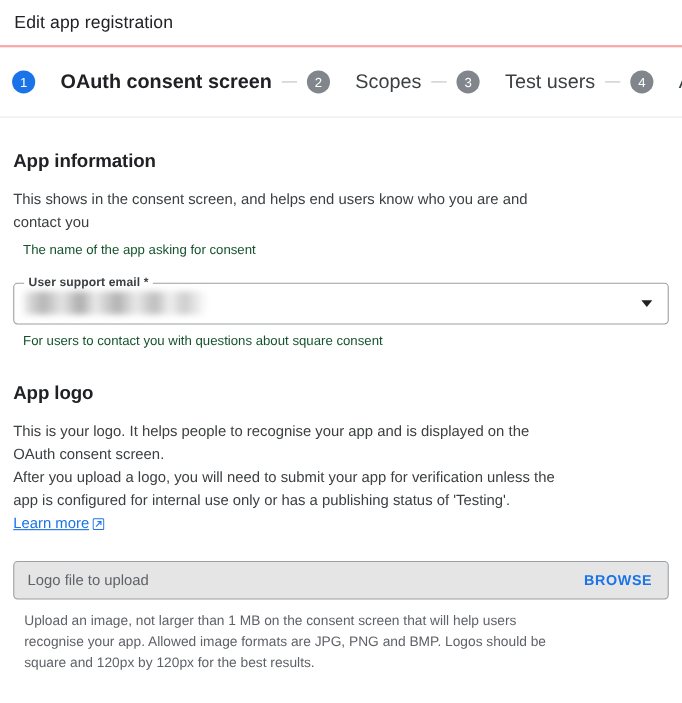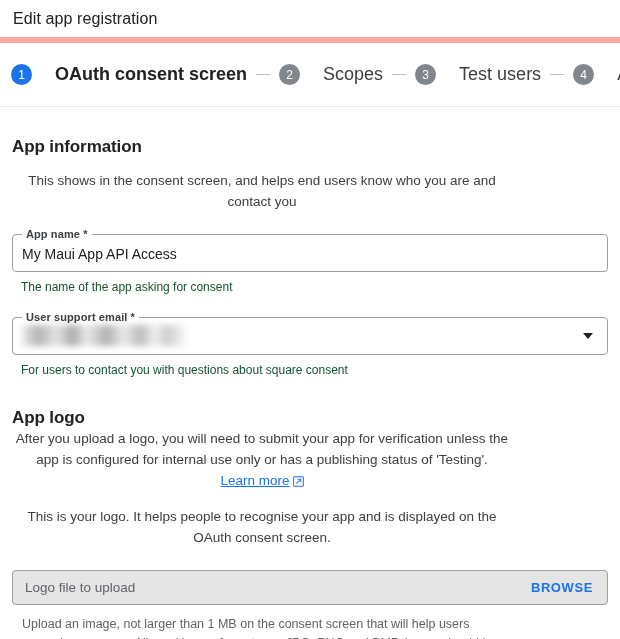--- a/index.html
+++ b/index.html
@@ -16,21 +16,21 @@
     color: #202124;
     -webkit-font-smoothing: antialiased;
   }
 
   
   .page-header {
     height: 43px;
     display: flex;
     align-items: center;
     padding-left: 13px;
-    border-bottom: 6px solid #fca5a5;
+    border-bottom: 2px solid #fca5a5;
   }
   .page-title {
     font-size: 16px;
     font-weight: 400;
     color: #202124;
     letter-spacing: 0.1px;
   }
 
   
   .stepper {
@@ -89,21 +89,20 @@
     color: #202124;
     margin: 30px 0 0 0;
     letter-spacing: -0.1px;
   }
   .section-desc {
     font-size: 13.5px;
     line-height: 21px;
     color: #3c4043;
     margin: 13px 0 0 0;
     max-width: 500px;
-    text-align: center;
   }
   .section-desc.tight { margin-top: 0; }
 
   .link {
     color: #1a73e8;
     text-decoration: underline;
     cursor: pointer;
     white-space: nowrap;
   }
   .ext-icon {
@@ -265,44 +264,38 @@
     <div class="step-label">Access</div>
   </div>
 
 </div>
 
 <div class="content">
 
   <h2 class="section-heading">App information</h2>
   <p class="section-desc">This shows in the consent screen, and helps end users know who you are and contact you</p>
 
-  <div class="field">
-    <div class="field-box">
-      <span class="field-notch">App name *</span>
-      <span class="field-value">My Maui App API Access</span>
-    </div>
-  </div>
   <div class="field-hint">The name of the app asking for consent</div>
 
   <div class="field">
     <div class="field-box">
       <span class="field-notch">User support email *</span>
       <span class="redacted"></span>
       <span class="dropdown-arrow"></span>
     </div>
   </div>
   <div class="field-hint">For users to contact you with questions about square consent</div>
 
   <h2 class="section-heading">App logo</h2>
+  <p class="section-desc">This is your logo. It helps people to recognise your app and is displayed on the OAuth consent screen.</p>
   <p class="section-desc tight"><span>After you upload a logo, you will need to submit your app for verification unless the app is configured for internal use only or has a publishing status of 'Testing'. </span><a class="link">Learn more</a><span class="ext-icon"><svg width="11" height="11" viewBox="0 0 12 12" aria-hidden="true">
           <rect x="0.7" y="0.7" width="10.6" height="10.6" rx="1" fill="none" stroke="#1a73e8" stroke-width="1.1"></rect>
           <path d="M3.6 8.4 L8.2 3.8" stroke="#1a73e8" stroke-width="1.1" fill="none"></path>
           <path d="M5.6 3.5 H8.5 V6.4" stroke="#1a73e8" stroke-width="1.1" fill="none" stroke-linecap="square"></path>
         </svg></span></p>
-  <p class="section-desc">This is your logo. It helps people to recognise your app and is displayed on the OAuth consent screen.</p>
 
   <div class="upload-field">
     <span class="upload-placeholder">Logo file to upload</span>
     <button class="browse-btn">BROWSE</button>
   </div>
   <div class="upload-hint">Upload an image, not larger than 1 MB on the consent screen that will help users recognise your app. Allowed image formats are JPG, PNG and BMP. Logos should be square and 120px by 120px for the best results.</div>
 
 </div>
 
 </body></html>

